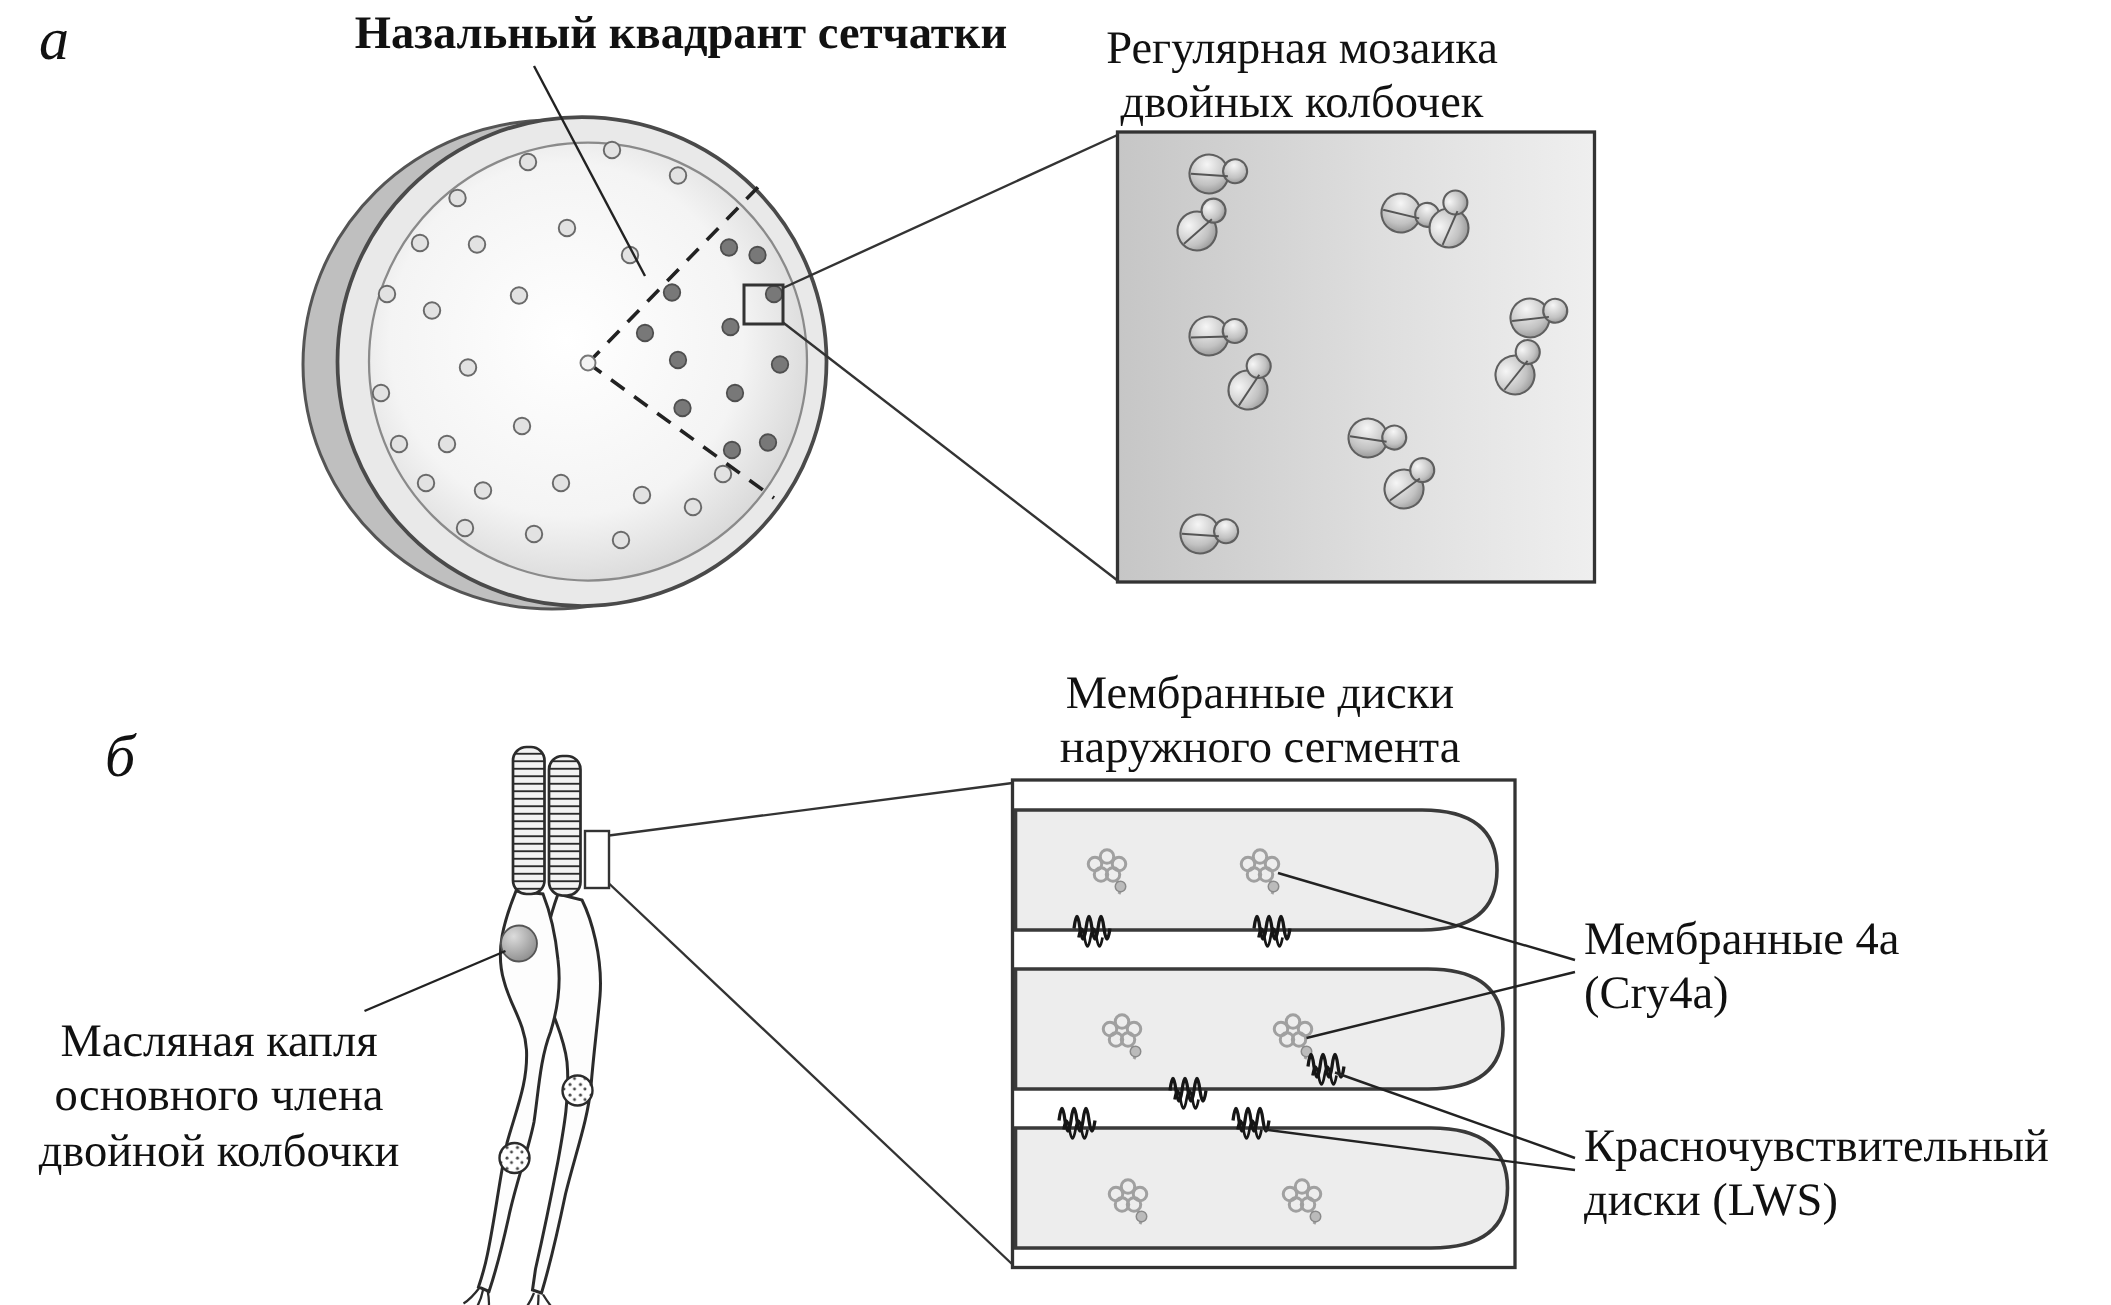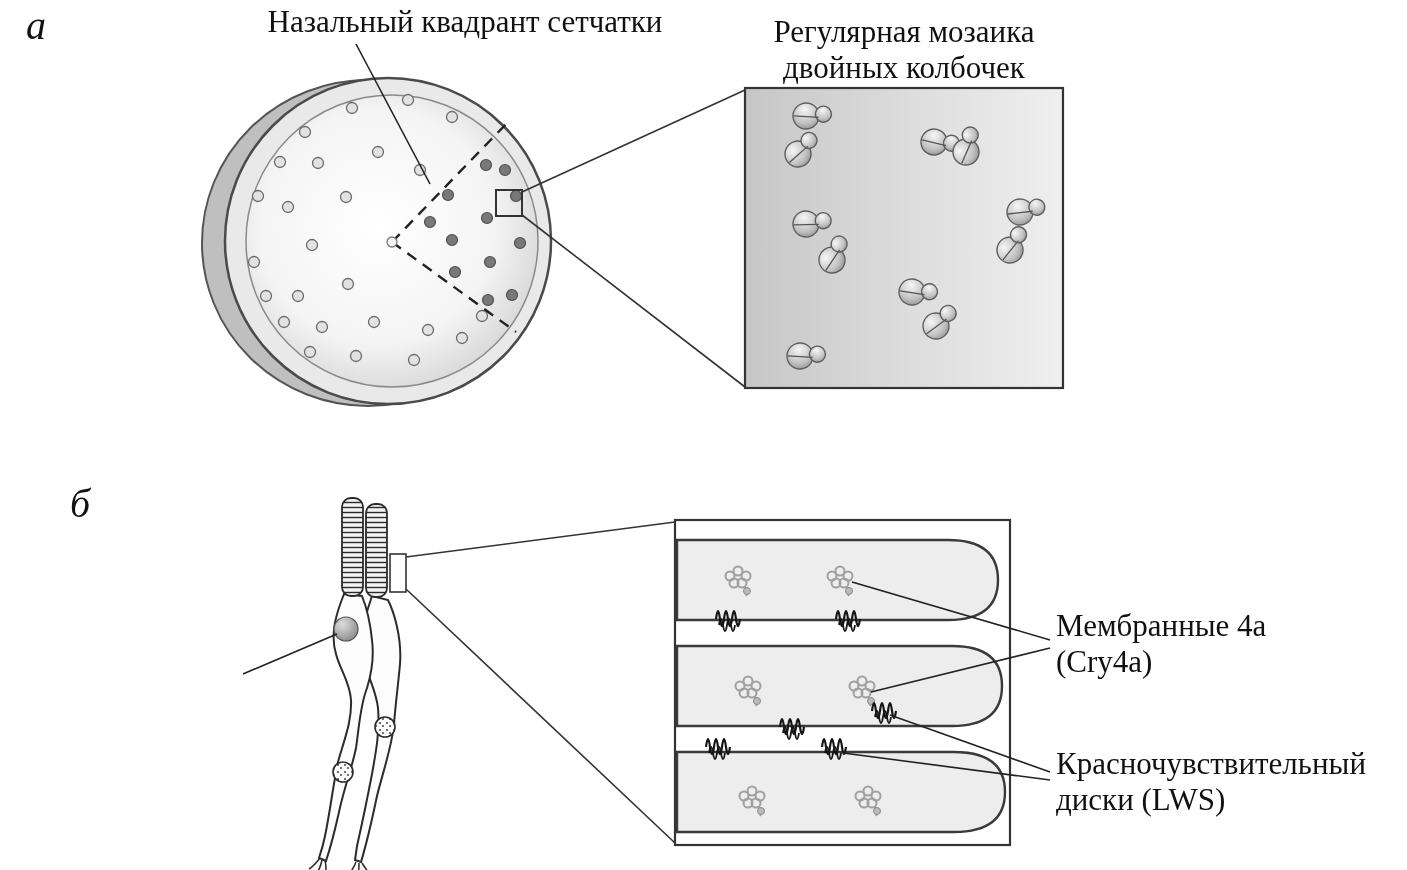--- a/index.html
+++ b/index.html
@@ -221,27 +221,32 @@
       <line x1="1050" y1="648" x2="871" y2="692"></line>
     </g>
     <g stroke="#222222" stroke-width="1.6">
       <line x1="1050" y1="772" x2="890" y2="715"></line>
       <line x1="1050" y1="780" x2="843" y2="753"></line>
     </g>
   </svg>
 
   <div class="letter" style="left:26px; top:2px;">а</div>
 
-  <div class="label center" style="left:230px; top:4px; width:470px;">Назальный квадрант сетчатки</div>
-
-  <div class="label center" style="left:738px; top:14px; width:332px;">Регулярная мозаика
+  <div class="label center" style="left:219px; top:4px; width:470px;font-weight:bold;">Назальный квадрант сетчатки</div>
+
+  <div class="label center" style="left:702px; top:14px; width:332px;">Регулярная мозаика
 двойных колбочек</div>
 
   <div class="letter" style="left:70px; top:480px;">б</div>
 
-
+  <div class="label center" style="left:652px; top:444px; width:376px;">Мембранные диски
+наружного сегмента</div>
+
+  <div class="label center" style="left:0px; top:676px; width:292px;">Масляная капля
+основного члена
+двойной колбочки</div>
 
   <div class="label" style="left:1056px; top:608px; width:348px;">Мембранные 4a
 (Cry4a)</div>
 
   <div class="label" style="left:1056px; top:746px; width:351px;">Красночувствительный
 диски (LWS)</div>
 </div>
 
 </body></html>

